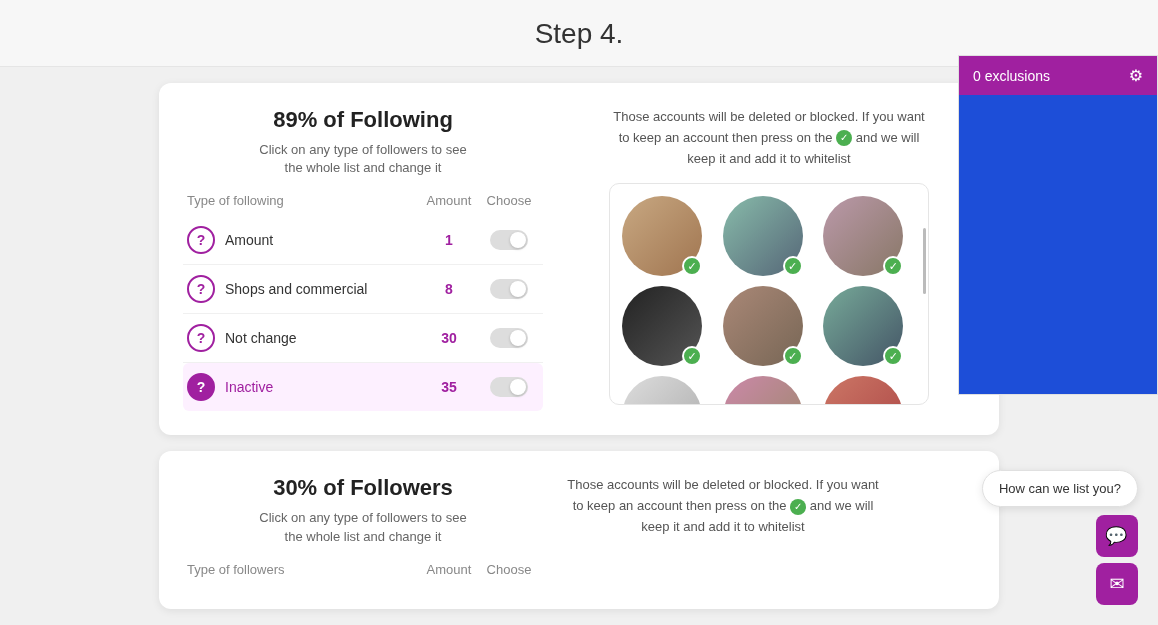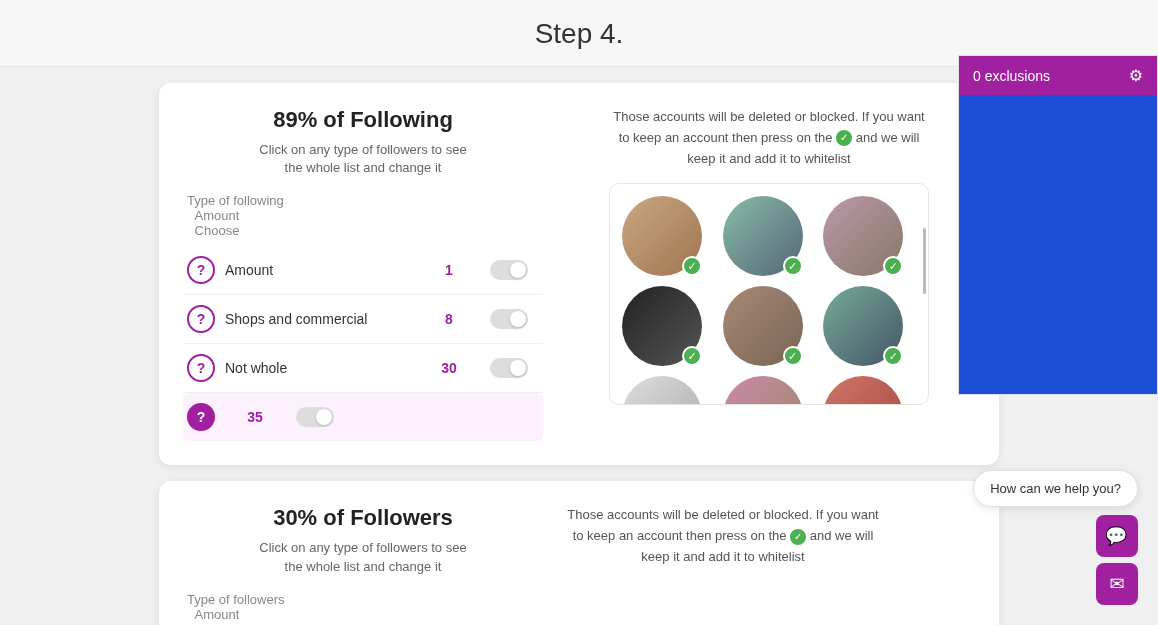--- a/index.html
+++ b/index.html
@@ -90,21 +90,20 @@
       margin-bottom: 16px;
     }
 
     .table-header {
       display: flex;
       justify-content: space-between;
       color: #888;
       font-size: 13px;
       margin-bottom: 8px;
       padding: 0 4px;
-      flex-direction: column;
     }
     .table-header-left { flex: 1; }
     .table-header-amount { width: 60px; text-align: center; }
     .table-header-choose { width: 60px; text-align: center; }
 
     .follower-row {
       display: flex;
       align-items: center;
       padding: 10px 4px;
       border-bottom: 1px solid #f0f0f0;
@@ -366,29 +365,30 @@
         <div class="row-icon">?</div>
         <span class="row-label">Shops and commercial</span>
         <span class="row-amount">8</span>
         <div class="row-toggle">
           <div class="toggle"></div>
         </div>
       </div>
 
       <div class="follower-row">
         <div class="row-icon">?</div>
-        <span class="row-label">Not whole</span>
+        <span class="row-label">Not change</span>
         <span class="row-amount">30</span>
         <div class="row-toggle">
           <div class="toggle"></div>
         </div>
       </div>
 
       <div class="follower-row active">
         <div class="row-icon filled">?</div>
+        <span class="row-label">Inactive</span>
         <span class="row-amount">35</span>
         <div class="row-toggle">
           <div class="toggle"></div>
         </div>
       </div>
     </div>
 
     <div class="card-right">
       <p class="info-text">
         Those accounts will be deleted or blocked. If you want to keep an account then press on the
@@ -455,18 +455,18 @@
         Those accounts will be deleted or blocked. If you want to keep an account then press on the
         <span class="check-icon">✓</span>
         and we will keep it and add it to whitelist
       </p>
     </div>
   </div>
 
 </div>
 
 <div class="chat-widget">
-  <div class="chat-help-bubble">How can we help you?</div>
+  <div class="chat-help-bubble">How can we list you?</div>
   <div class="chat-buttons">
     <div class="chat-btn">💬</div>
     <div class="chat-btn">✉</div>
   </div>
 </div>
 
 </body></html>

